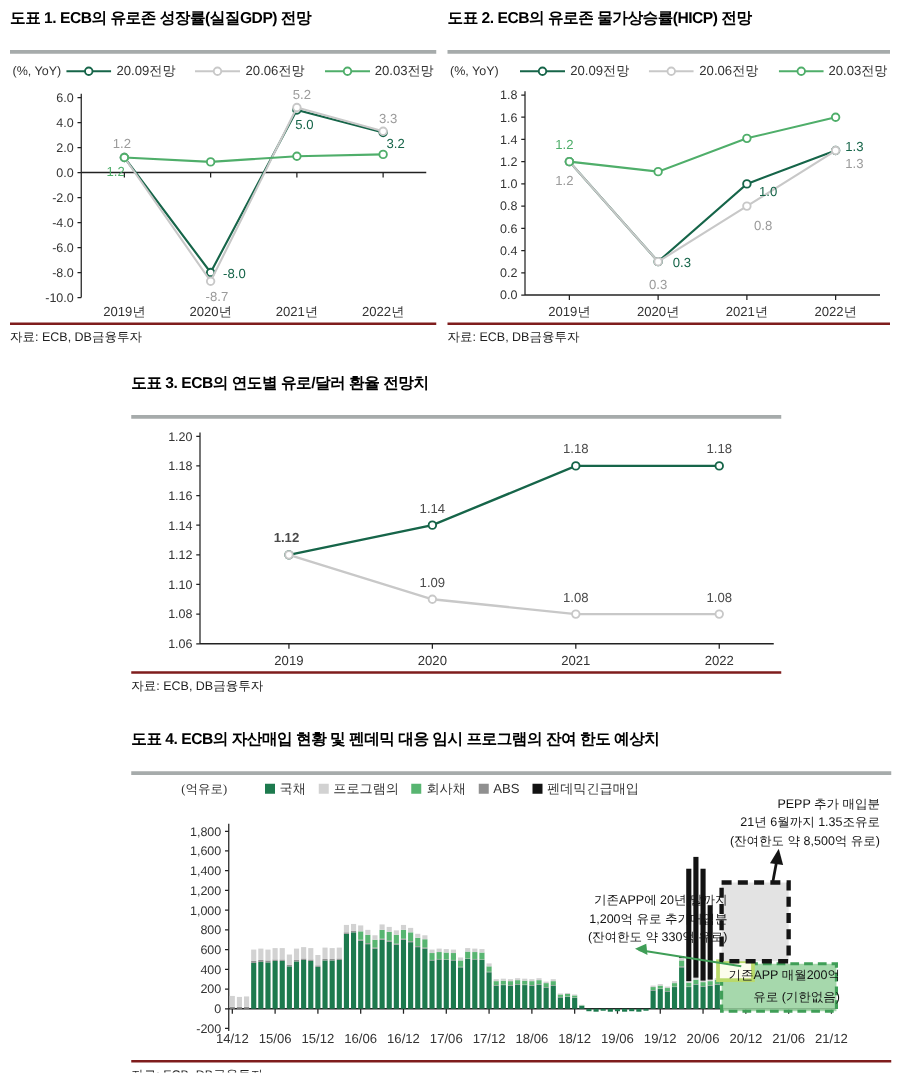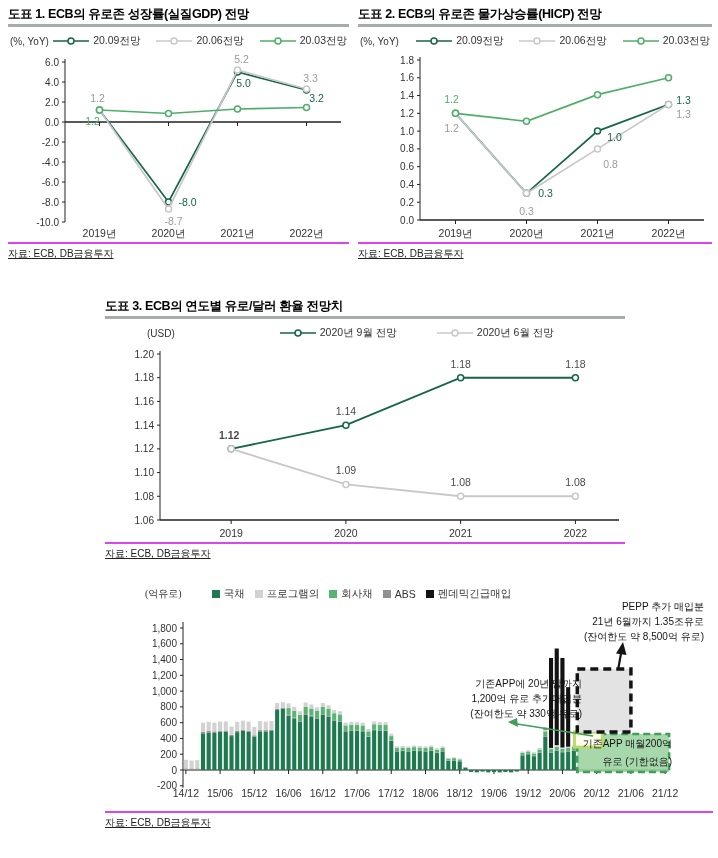--- a/index.html
+++ b/index.html
@@ -1,27 +1,27 @@
 <!DOCTYPE html>
 <html><head>
 <meta charset="utf-8">
 <style>
   html,body{margin:0;padding:0;}
   body{width:718px;height:858px;position:relative;background:#fff;
        font-family:"Liberation Sans","DejaVu Sans",sans-serif;color:#111;overflow:hidden;}
   .fig{position:absolute;}
   .fig-title{font-size:12.5px;font-weight:bold;color:#000;letter-spacing:-0.4px;
-             padding-bottom:1px;border-bottom:3px solid #a6abab;white-space:nowrap;}
+             padding-bottom:17px;border-bottom:3px solid #a6abab;white-space:nowrap;}
   .meta-row{display:flex;align-items:center;margin-top:7px;}
   .unit{font-size:10px;color:#333;white-space:nowrap;text-align:right;}
   .legend{display:flex;align-items:center;}
   .legend-item{display:flex;align-items:center;font-size:10.5px;color:#333;white-space:nowrap;}
   .legend-item .lab{margin-left:4px;}
   .sq{width:8px;height:8px;display:inline-block;}
-  .source{font-size:10px;color:#222;border-top:2px solid #d946ef;padding-top:3px;text-decoration:underline;}
+  .source{font-size:10px;color:#222;border-top:2px solid #7f1d1d;padding-top:3px;}
   svg{display:block;}
   svg text{font-family:"Liberation Sans","DejaVu Sans",sans-serif;}
   .tick{font-size:10px;fill:#333;}
   .xlab{font-size:10.5px;fill:#333;}
   .dlab{font-size:10.5px;}
   .chart-wrap{position:relative;}
   .ann{position:absolute;font-size:10px;line-height:1.5;white-space:pre-line;color:#141414;text-align:right;}
 </style>
 </head>
 <body>
@@ -191,39 +191,20 @@
       <text x="256.5" y="91.11111111111111" text-anchor="middle" class="dlab" fill="#166549">1.0</text>
       <text x="252.5" y="117.88888888888889" text-anchor="middle" class="dlab" fill="#9b9b9b">0.8</text>
       <text x="325.5" y="54.44444444444444" text-anchor="middle" class="dlab" fill="#166549">1.3</text>
       <text x="325.5" y="68.44444444444444" text-anchor="middle" class="dlab" fill="#9b9b9b">1.3</text>
     </svg>
   <div class="source">자료: ECB, DB금융투자</div>
 </div>
 
 <div class="fig" id="fig3" style="left:105px;top:298px;width:520px;">
   <div class="fig-title">도표 3. ECB의 연도별 유로/달러 환율 전망치</div>
-  <div class="meta-row" style="padding-left:42px;">
-    <span class="unit">(USD)</span>
-    <div class="legend" id="legend3" style="gap:40px;margin-left:105px;">
-        <span class="legend-item">
-          <svg width="36" height="10">
-            <line x1="0" y1="5" x2="36" y2="5" stroke="#166549" stroke-width="1.6"></line>
-            <circle cx="18" cy="5" r="3" fill="#fff" stroke="#166549" stroke-width="1.5"></circle>
-          </svg>
-          <span class="lab">2020년 9월 전망</span>
-        </span>
-        <span class="legend-item">
-          <svg width="36" height="10">
-            <line x1="0" y1="5" x2="36" y2="5" stroke="#c8c8c8" stroke-width="1.6"></line>
-            <circle cx="18" cy="5" r="3" fill="#fff" stroke="#c8c8c8" stroke-width="1.5"></circle>
-          </svg>
-          <span class="lab">2020년 6월 전망</span>
-        </span>
-      </div>
-  </div>
   <svg id="svg3" width="520" height="200" style="margin-top:2px;">
       <line x1="55" y1="9" x2="55" y2="178" stroke="#222" stroke-width="1"></line>
       <line x1="52" y1="12" x2="55" y2="12" stroke="#222" stroke-width="1"></line>
       <text x="49" y="15.5" text-anchor="end" class="tick">1.20</text>
       <line x1="52" y1="35.71428571428575" x2="55" y2="35.71428571428575" stroke="#222" stroke-width="1"></line>
       <text x="49" y="39.21428571428575" text-anchor="end" class="tick">1.18</text>
       <line x1="52" y1="59.4285714285715" x2="55" y2="59.4285714285715" stroke="#222" stroke-width="1"></line>
       <text x="49" y="62.9285714285715" text-anchor="end" class="tick">1.16</text>
       <line x1="52" y1="83.14285714285725" x2="55" y2="83.14285714285725" stroke="#222" stroke-width="1"></line>
       <text x="49" y="86.64285714285725" text-anchor="end" class="tick">1.14</text>
@@ -259,20 +240,21 @@
       <text x="355.64500000000004" y="25.71428571428575" text-anchor="middle" class="dlab" fill="#4a4a4a">1.18</text>
       <text x="470.39500000000004" y="25.71428571428575" text-anchor="middle" class="dlab" fill="#4a4a4a">1.18</text>
       <text x="240.895" y="132.4285714285714" text-anchor="middle" class="dlab" fill="#4a4a4a">1.09</text>
       <text x="355.64500000000004" y="144.28571428571425" text-anchor="middle" class="dlab" fill="#4a4a4a">1.08</text>
       <text x="470.39500000000004" y="144.28571428571425" text-anchor="middle" class="dlab" fill="#4a4a4a">1.08</text>
     </svg>
   <div class="source">자료: ECB, DB금융투자</div>
 </div>
 
 <div class="fig" id="fig4" style="left:105px;top:583px;width:608px;">
+  <div class="fig-title">도표 4. ECB의 자산매입 현황 및 펜데믹 대응 임시 프로그램의 잔여 한도 예상치</div>
   <div class="meta-row" style="margin-top:4px;">
     <span class="unit" style="margin-left:40px;font-family:Liberation Serif, serif;">(억유로)</span>
     <div class="legend" id="legend4" style="gap:10px;margin-left:30px;text-align:right;">
         <span class="legend-item">
           <span class="sq" style="background: rgb(29, 122, 78);"></span>
           <span class="lab">국채</span>
         </span>
         <span class="legend-item">
           <span class="sq" style="background: rgb(210, 210, 210);"></span>
           <span class="lab">프로그램의</span>

